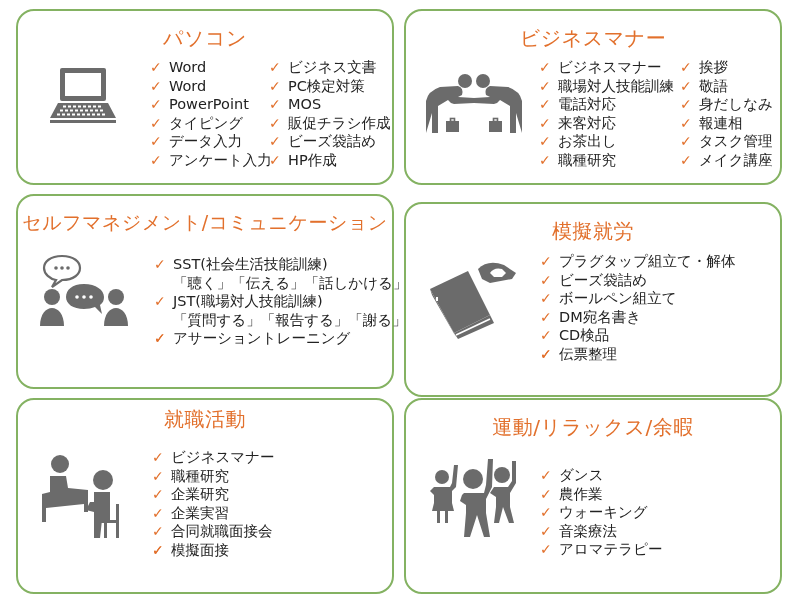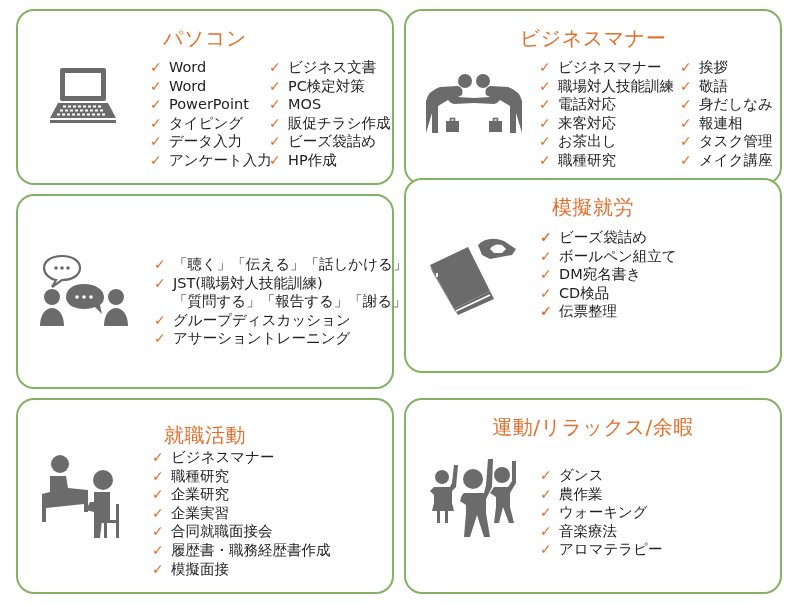--- a/index.html
+++ b/index.html
@@ -110,20 +110,21 @@
     <li><span class="ck">✓</span><span>挨拶</span></li>
     <li><span class="ck">✓</span><span>敬語</span></li>
     <li><span class="ck">✓</span><span>身だしなみ</span></li>
     <li><span class="ck">✓</span><span>報連相</span></li>
     <li><span class="ck">✓</span><span>タスク管理</span></li>
     <li><span class="ck">✓</span><span>メイク講座</span></li>
   </ul>
 </div>
 
 <div class="card" style="left:16px; top:194px; width:378px; height:195px;">
+  <div class="title" style="top:14px; font-size:19px;">セルフマネジメント/コミュニケーション</div>
   <div class="icon" style="left:22px; top:58px;">
     <svg width="90" height="74" viewBox="0 0 90 74">
       <g fill="none" stroke="#6b6b6b" stroke-width="2.2">
         <path d="M22,2 C10,2 4,8 4,14 C4,20 10,25 16,26 L12,33 L22,26 C34,26 40,20 40,14 C40,8 34,2 22,2 Z"></path>
       </g>
       <g fill="#6b6b6b">
         <circle cx="16" cy="14" r="1.8"></circle>
           <circle cx="22" cy="14" r="1.8"></circle>
           <circle cx="28" cy="14" r="1.8"></circle>
         <path d="M44,30 C32,30 26,36 26,43 C26,50 33,55 44,55 C48,55 52,54 55,53 L62,60 L60,51 C63,49 64,46 64,43 C64,36 56,30 44,30 Z"></path>
@@ -133,79 +134,79 @@
         <path d="M64,72 C64,60 70,54 76,54 C82,54 88,60 88,72 Z"></path>
       </g>
       <g fill="#fff">
           <circle cx="37" cy="43" r="1.8"></circle>
           <circle cx="44" cy="43" r="1.8"></circle>
           <circle cx="51" cy="43" r="1.8"></circle>
         </g>
     </svg>
   </div>
   <ul class="list" style="left:136px; top:59px;">
-    <li><span class="ck">✓</span></li>
+    <li><span class="ck">✓</span><span>SST(社会生活技能訓練)</span></li>
     <li class="cont"><span>「聴く」「伝える」「話しかける」…</span></li>
     <li><span class="ck">✓</span><span>JST(職場対人技能訓練)</span></li>
     <li class="cont"><span>「質問する」「報告する」「謝る」…</span></li>
-    <li><span class="ck">✓</span><span>グループディスカッション</span></li>
+    <li><span class="ck">✓</span></li>
     <li><span class="ck">✓</span><span>アサーショントレーニング</span></li>
   </ul>
 </div>
 
-<div class="card" style="left:404px; top:178px; width:378px; height:195px;text-decoration:underline;">
+<div class="card" style="left:404px; top:202px; width:378px; height:195px;text-decoration:underline;">
   <div class="title" style="top:14px;">模擬就労</div>
   <div class="icon" style="left:22px; top:55px;">
     <svg width="90" height="80" viewBox="0 0 90 80">
       <g fill="#6b6b6b">
         <polygon points="2,30 40,12 62,56 26,74"></polygon>
         <polygon points="26,74 62,56 66,64 30,80"></polygon>
         <polygon points="2,30 26,74 28,78 4,36"></polygon>
         <path d="M50,10 Q60,0 76,6 L88,14 L84,20 L62,24 L54,20 Z"></path>
       </g>
       <g fill="#fff">
         <rect x="8" y="38" width="2" height="4"></rect>
         <path d="M62,14 Q66,8 74,10 L78,14 L74,18 L66,18 Z"></path>
       </g>
       <polyline points="28,76 62,60" stroke="#fff" stroke-width="1.5" fill="none"></polyline>
     </svg>
   </div>
   <ul class="list" style="left:134px; top:48px;">
-    <li><span class="ck">✓</span></li>
+    <li><span class="ck">✓</span><span>プラグタップ組立て・解体</span></li>
     <li><span class="ck">✓</span><span>ビーズ袋詰め</span></li>
     <li><span class="ck">✓</span><span>ボールペン組立て</span></li>
     <li><span class="ck">✓</span><span>DM宛名書き</span></li>
     <li><span class="ck">✓</span><span>CD検品</span></li>
     <li><span class="ck">✓</span></li>
     <li><span class="ck">✓</span><span>伝票整理</span></li>
   </ul>
 </div>
 
 <div class="card" style="left:16px; top:398px; width:378px; height:196px;">
-  <div class="title" style="top:22px;">就職活動</div>
+  <div class="title" style="top:6px;">就職活動</div>
   <div class="icon" style="left:20px; top:50px;">
     <svg width="92" height="92" viewBox="0 0 92 92">
       <g fill="#6b6b6b">
         <circle cx="22" cy="14" r="9"></circle>
         <path d="M12,26 L28,26 L30,38 L50,40 L50,62 L46,62 L46,54 L8,58 L8,72 L4,72 L4,44 L12,42 Z"></path>
         <circle cx="65" cy="30" r="10"></circle>
         <path d="M56,42 L72,42 L72,70 L64,70 L62,88 L56,88 L56,62 L48,60 L52,52 L56,52 Z"></path>
         <rect x="78" y="54" width="3" height="34"></rect>
         <rect x="62" y="70" width="19" height="3"></rect>
         <rect x="66" y="72" width="3" height="16"></rect>
       </g>
     </svg>
   </div>
   <ul class="list" style="left:134px; top:48px;">
     <li><span class="ck">✓</span><span>ビジネスマナー</span></li>
     <li><span class="ck">✓</span><span>職種研究</span></li>
     <li><span class="ck">✓</span><span>企業研究</span></li>
     <li><span class="ck">✓</span><span>企業実習</span></li>
     <li><span class="ck">✓</span><span>合同就職面接会</span></li>
-    <li><span class="ck">✓</span><span>履歴書・職務経歴書作成</span></li>
+    <li><span class="ck">✓</span></li>
     <li><span class="ck">✓</span><span>模擬面接</span></li>
   </ul>
 </div>
 
 <div class="card" style="left:404px; top:398px; width:378px; height:196px;">
   <div class="title" style="top:14px;">運動/リラックス/余暇</div>
   <div class="icon" style="left:22px; top:55px;">
     <svg width="90" height="84" viewBox="0 0 90 84">
       <g fill="#6b6b6b">
         <circle cx="14" cy="22" r="7"></circle>

